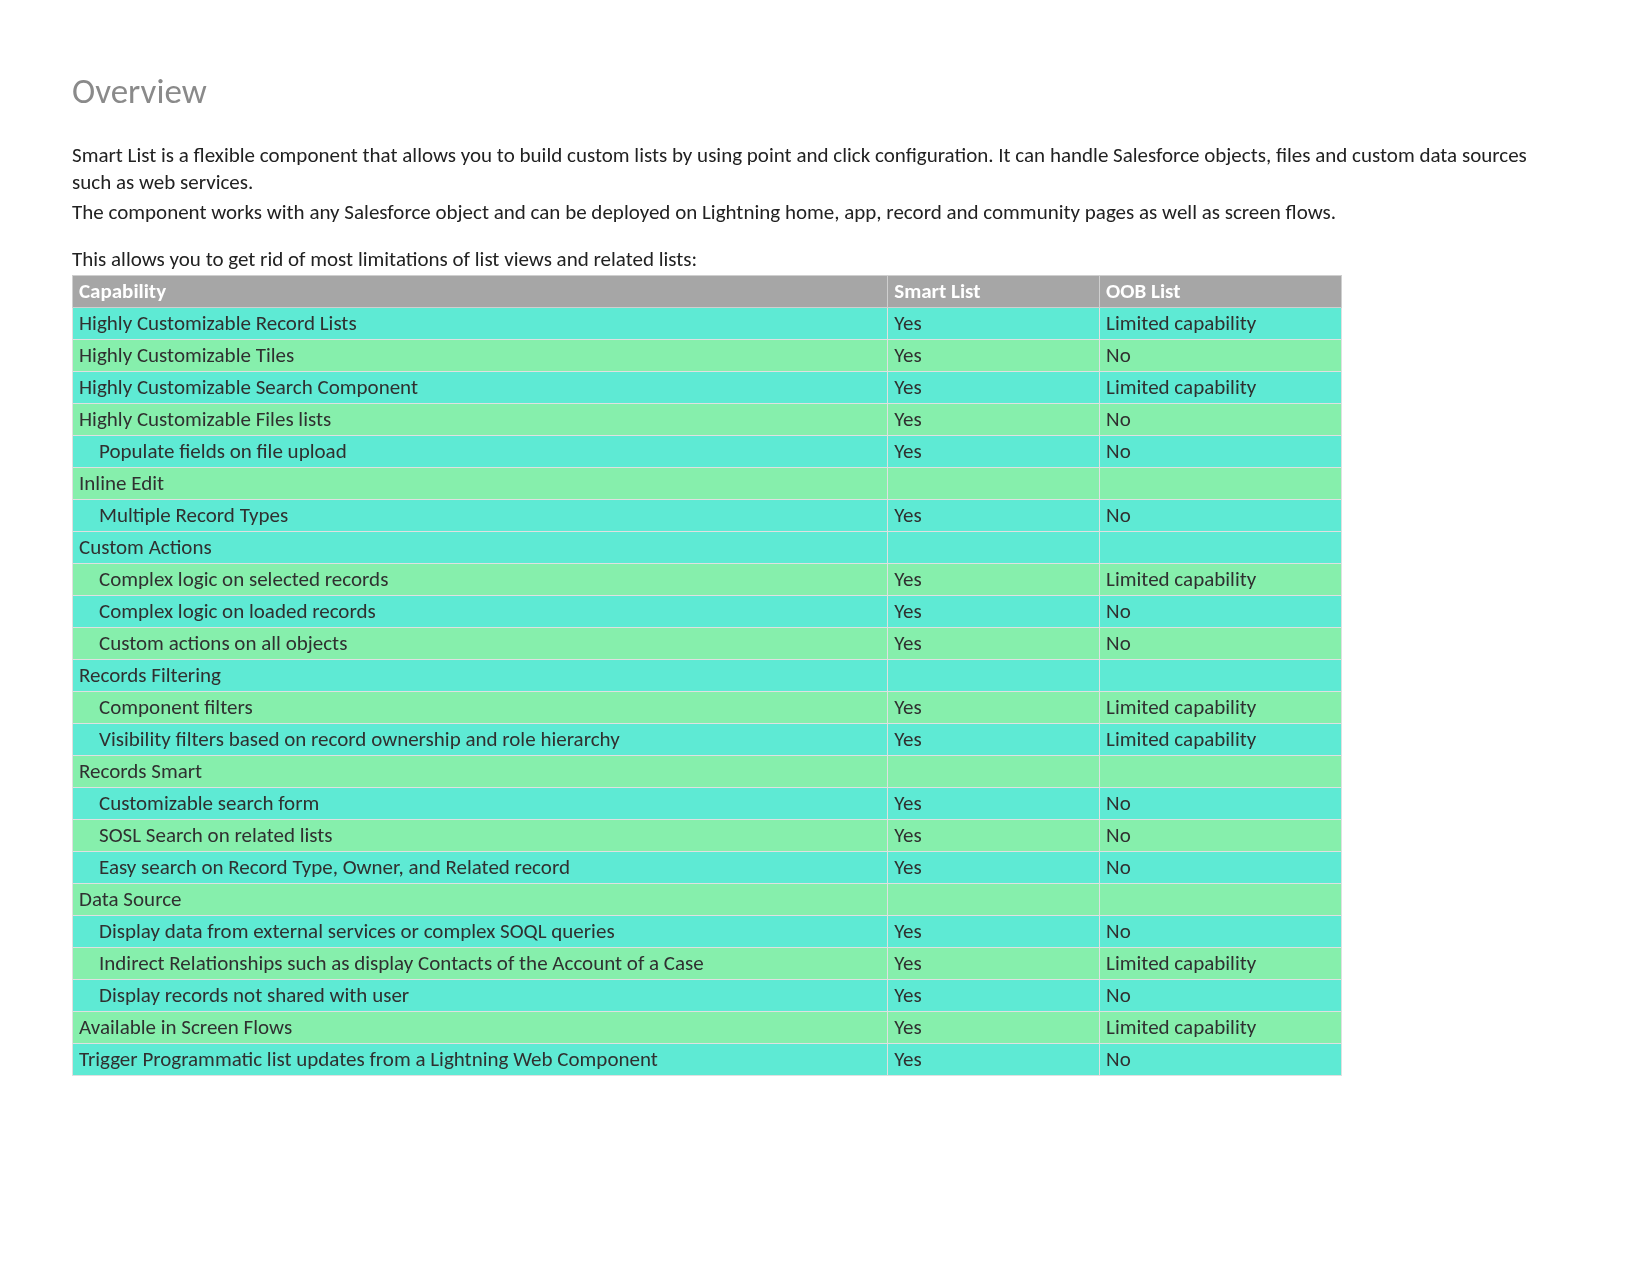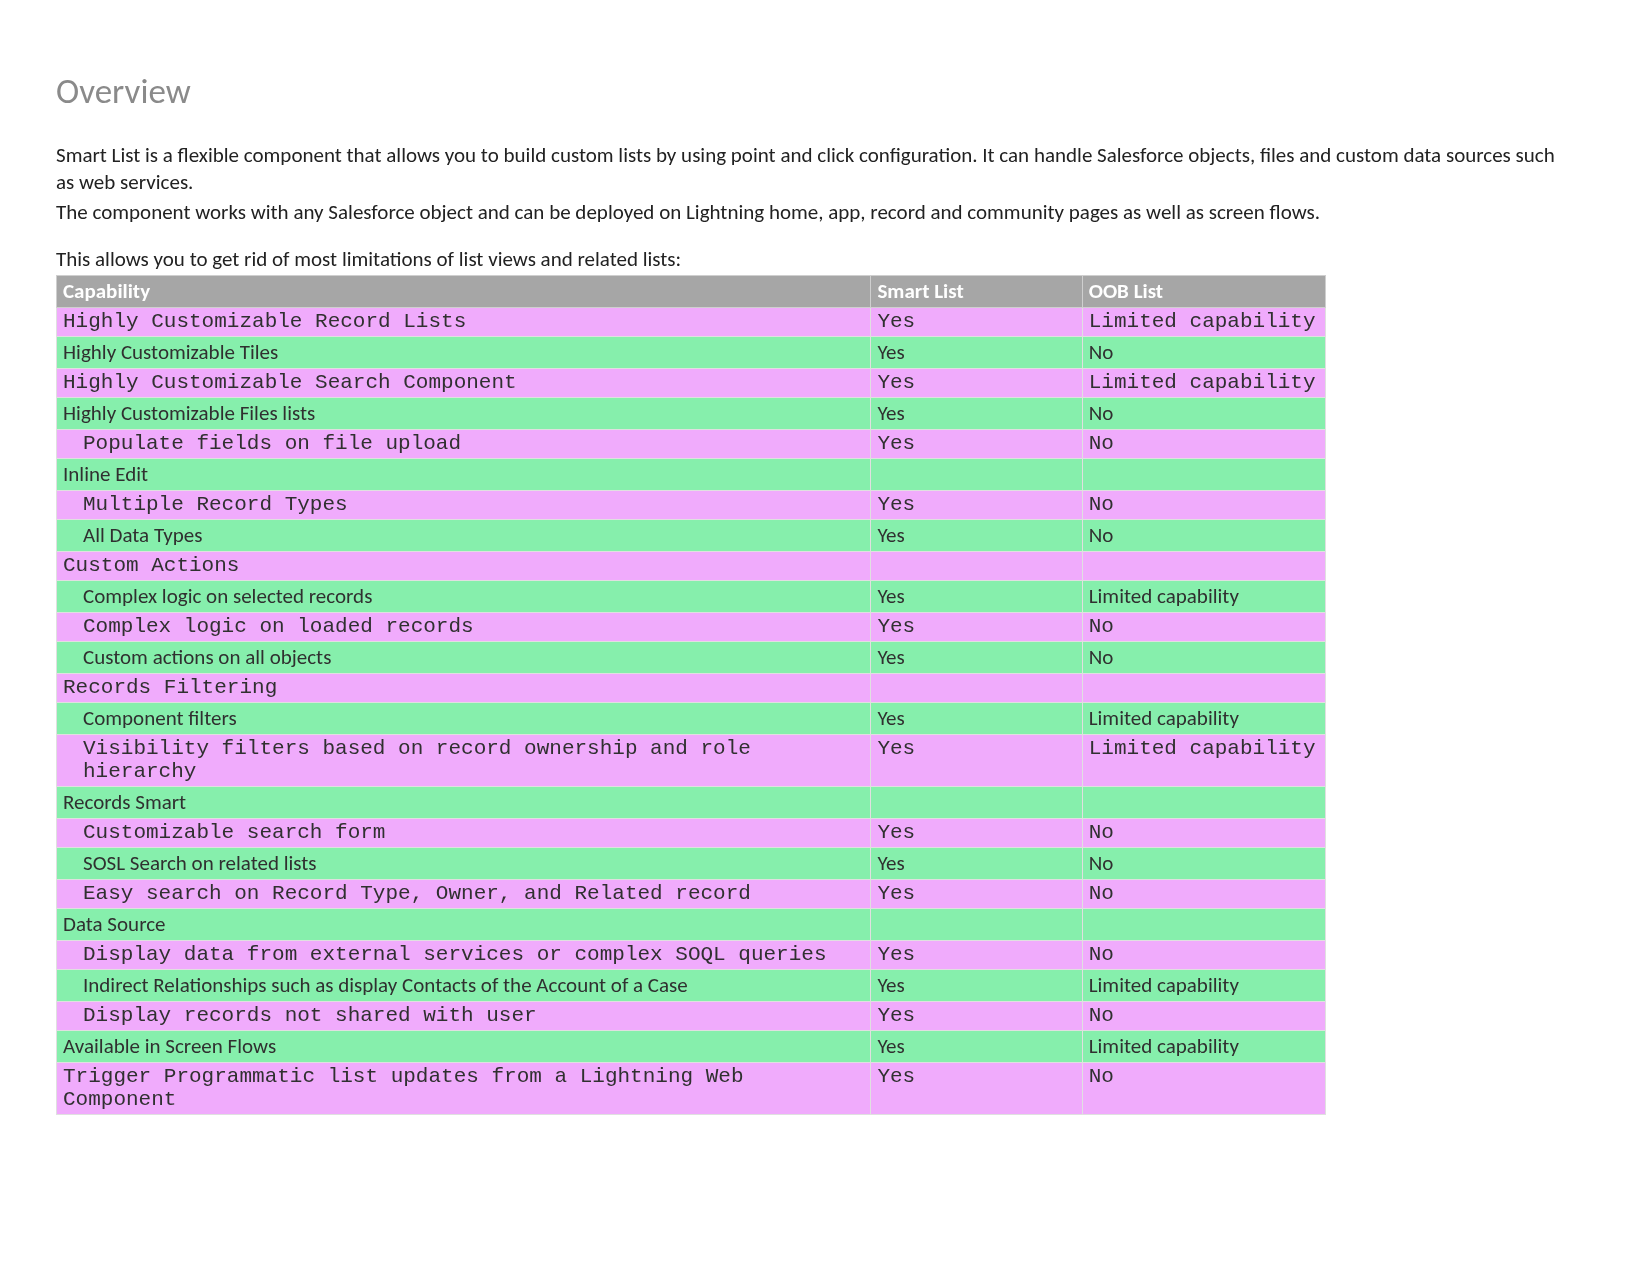--- a/index.html
+++ b/index.html
@@ -5,21 +5,21 @@
   html, body {
     margin: 0;
     padding: 0;
     width: 1650px;
     height: 1275px;
     background: #ffffff;
     font-family: "Calibri", "Segoe UI", Arial, sans-serif;
     color: #303030;
   }
   .page {
-    padding: 70px 72px 0 56px;
+    padding: 70px 72px 0 72px;
   }
   .heading {
     font-size: 35px;
     color: #8a8a8a;
     font-weight: 400;
     margin: 0 0 30px 0;
     font-family: "Calibri Light", "Calibri", "Segoe UI Light", Arial, sans-serif;
   }
   .para {
     font-size: 21px;
@@ -42,22 +42,21 @@
     font-weight: 700;
     padding: 2px 6px 3px 6px;
     border: 1px solid #cfcfcf;
   }
   table.cap td {
     padding: 2px 6px 3px 6px;
     border: 1px solid #e0e0e0;
     vertical-align: top;
   }
   table.cap tr.shade td {
-    background: #f0abfc;
-    font-family: Liberation Mono, monospace;
+    background: #5eead4;
   }
   table.cap tr.plain td {
     background: #86efac;
   }
   .col-cap   { width: 830px; }
   .col-smart { width: 205px; }
   .col-oob   { width: 235px; }
   .indent-1 { padding-left: 20px; display: inline-block; }
 </style>
 </head>
@@ -109,25 +108,20 @@
         <tr class="plain">
           <td>Inline Edit</td>
           <td></td>
           <td></td>
         </tr>
         <tr class="shade">
           <td><span class="indent-1">Multiple Record Types</span></td>
           <td>Yes</td>
           <td>No</td>
         </tr>
-        <tr class="plain">
-          <td><span class="indent-1">All Data Types</span></td>
-          <td>Yes</td>
-          <td>No</td>
-        </tr>
         <tr class="shade">
           <td>Custom Actions</td>
           <td></td>
           <td></td>
         </tr>
         <tr class="plain">
           <td><span class="indent-1">Complex logic on selected records</span></td>
           <td>Yes</td>
           <td>Limited capability</td>
         </tr>

